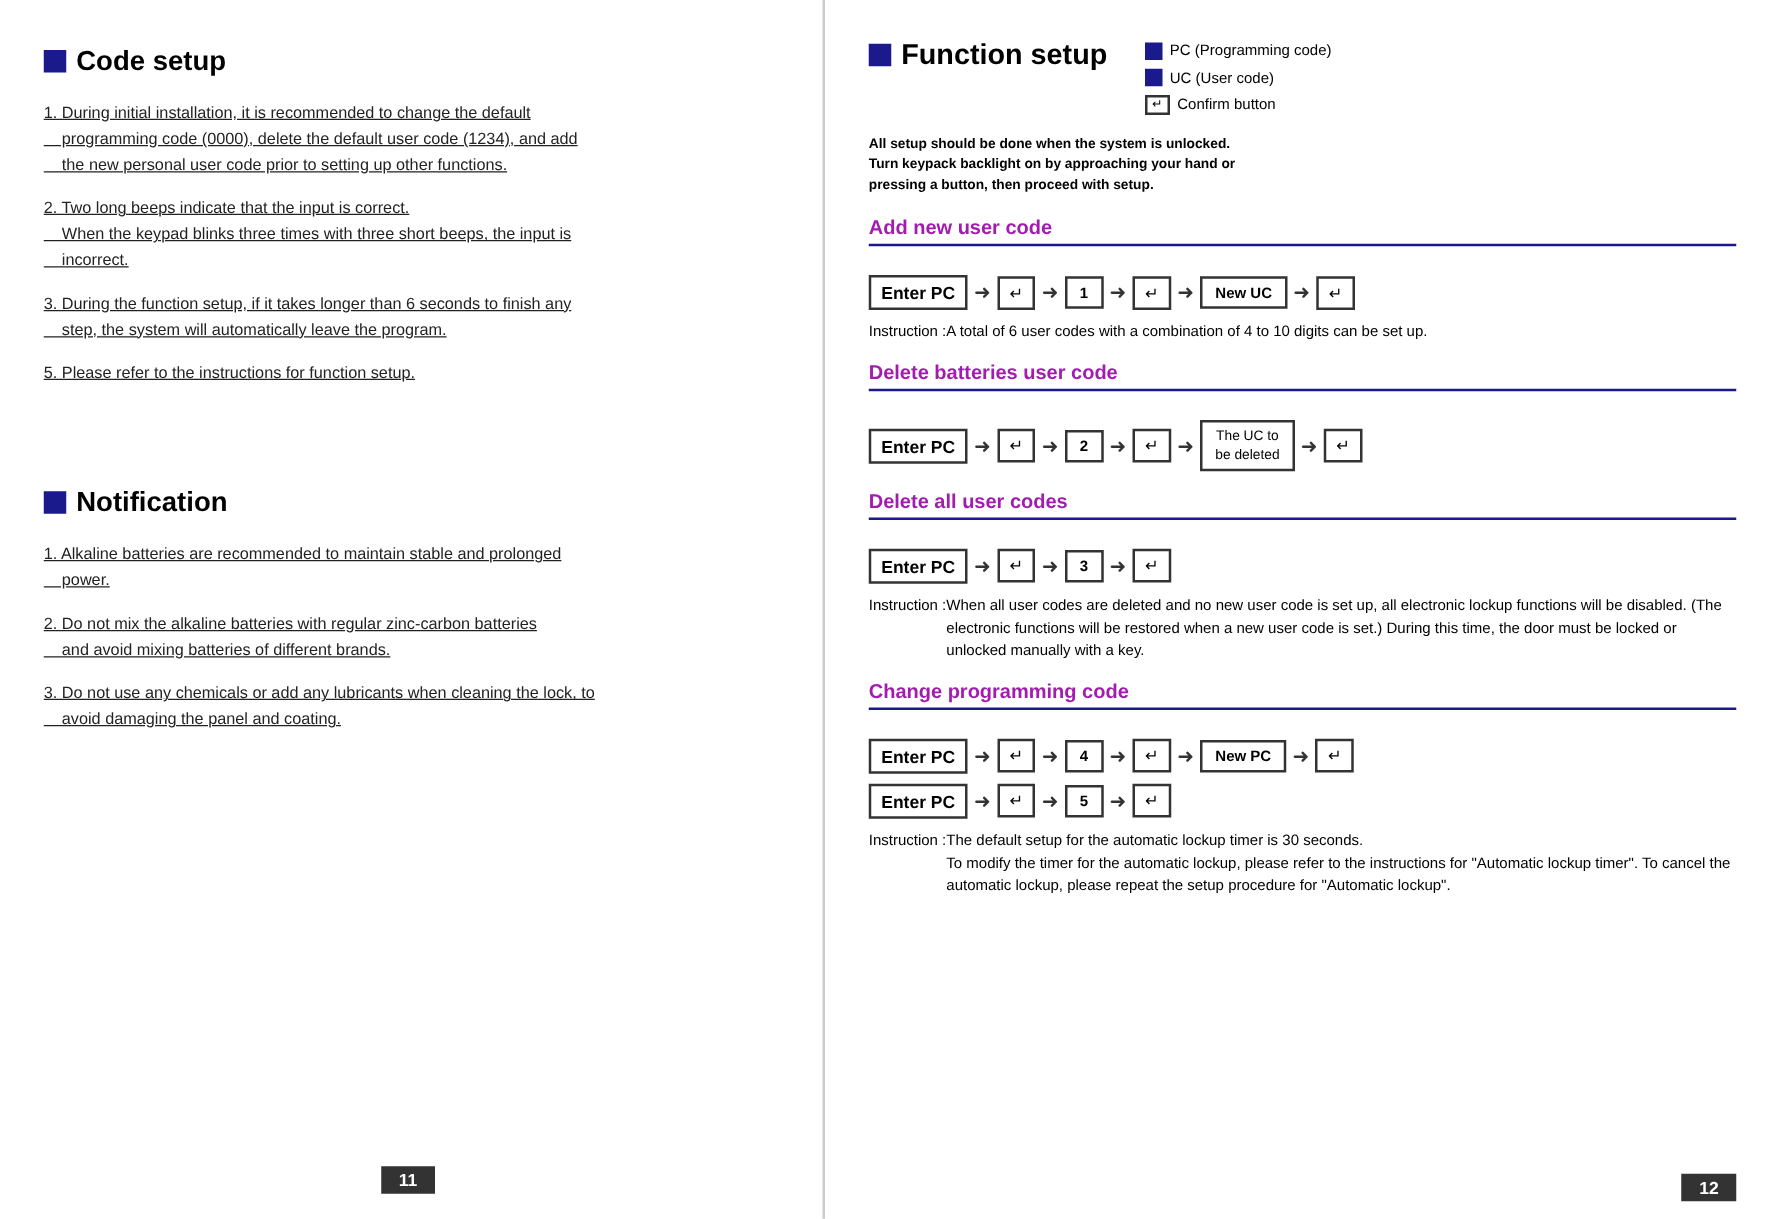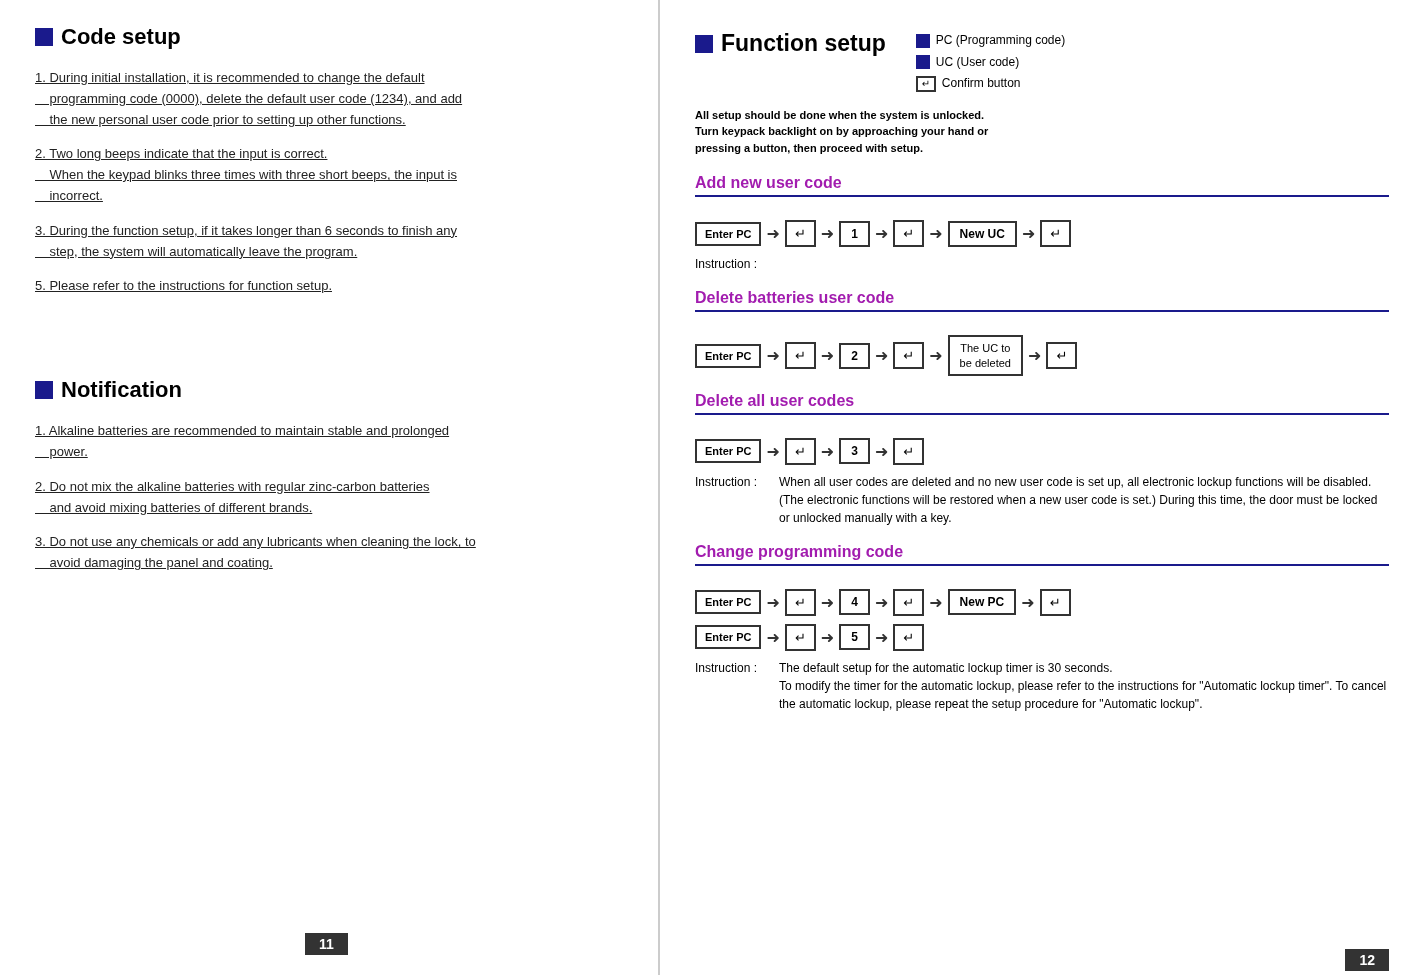--- a/index.html
+++ b/index.html
@@ -7,21 +7,21 @@
       font-family: Arial, sans-serif;
       font-size: 13px;
       background: #fff;
       display: flex;
       width: 1419px;
       min-height: 975px;
     }
 
     .page-left {
       width: 660px;
-      padding: 24px 30px 30px 35px;
+      padding: 36px 30px 30px 35px;
       border-right: 2px solid #ccc;
     }
 
     .page-right {
       width: 759px;
       padding: 30px 30px 30px 35px;
     }
 
     .section-title {
       display: flex;
@@ -142,21 +142,21 @@
       font-weight: bold;
       white-space: nowrap;
       background: #fff;
       min-width: 28px;
       text-align: center;
     }
 
     .flow-box-enter {
       border: 2px solid #333;
       padding: 4px 8px;
-      font-size: 11px;
+      font-size: 14px;
       font-weight: bold;
       white-space: nowrap;
       background: #fff;
     }
 
     .flow-box-confirm {
       border: 2px solid #333;
       padding: 4px 8px;
       font-size: 13px;
       display: flex;
@@ -177,21 +177,21 @@
     }
 
     .arrow {
       font-size: 16px;
       color: #333;
       margin: 0 1px;
     }
 
     .instruction-row {
       display: flex;
-      gap: 22px;
+      gap: 0;
       font-size: 12px;
       line-height: 1.5;
       margin-bottom: 4px;
     }
 
     .instruction-label {
       white-space: nowrap;
       font-weight: normal;
     }
 
@@ -201,21 +201,21 @@
       left: 305px;
       background: #333;
       color: #fff;
       padding: 3px 14px;
       font-size: 14px;
       font-weight: bold;
     }
 
     .page-number-right {
       position: absolute;
-      bottom: 4px;
+      bottom: 14px;
       right: 30px;
       background: #333;
       color: #fff;
       padding: 3px 14px;
       font-size: 14px;
       font-weight: bold;
     }
 
     .page-wrapper {
       position: relative;
@@ -296,20 +296,21 @@
       <span class="flow-box">1</span>
       <span class="arrow">➜</span>
       <span class="flow-box-confirm">↵</span>
       <span class="arrow">➜</span>
       <span class="flow-box">New UC</span>
       <span class="arrow">➜</span>
       <span class="flow-box-confirm">↵</span>
     </div>
     <div class="instruction-row">
       <span class="instruction-label">Instruction :</span>
+      <span>A total of 6 user codes with a combination of 4 to 10 digits can be set up.</span>
     </div>
 
     <div class="subsection-title">Delete batteries user code</div>
     <div class="flow-row">
       <span class="flow-box-enter">Enter PC</span>
       <span class="arrow">➜</span>
       <span class="flow-box-confirm">↵</span>
       <span class="arrow">➜</span>
       <span class="flow-box">2</span>
       <span class="arrow">➜</span>

